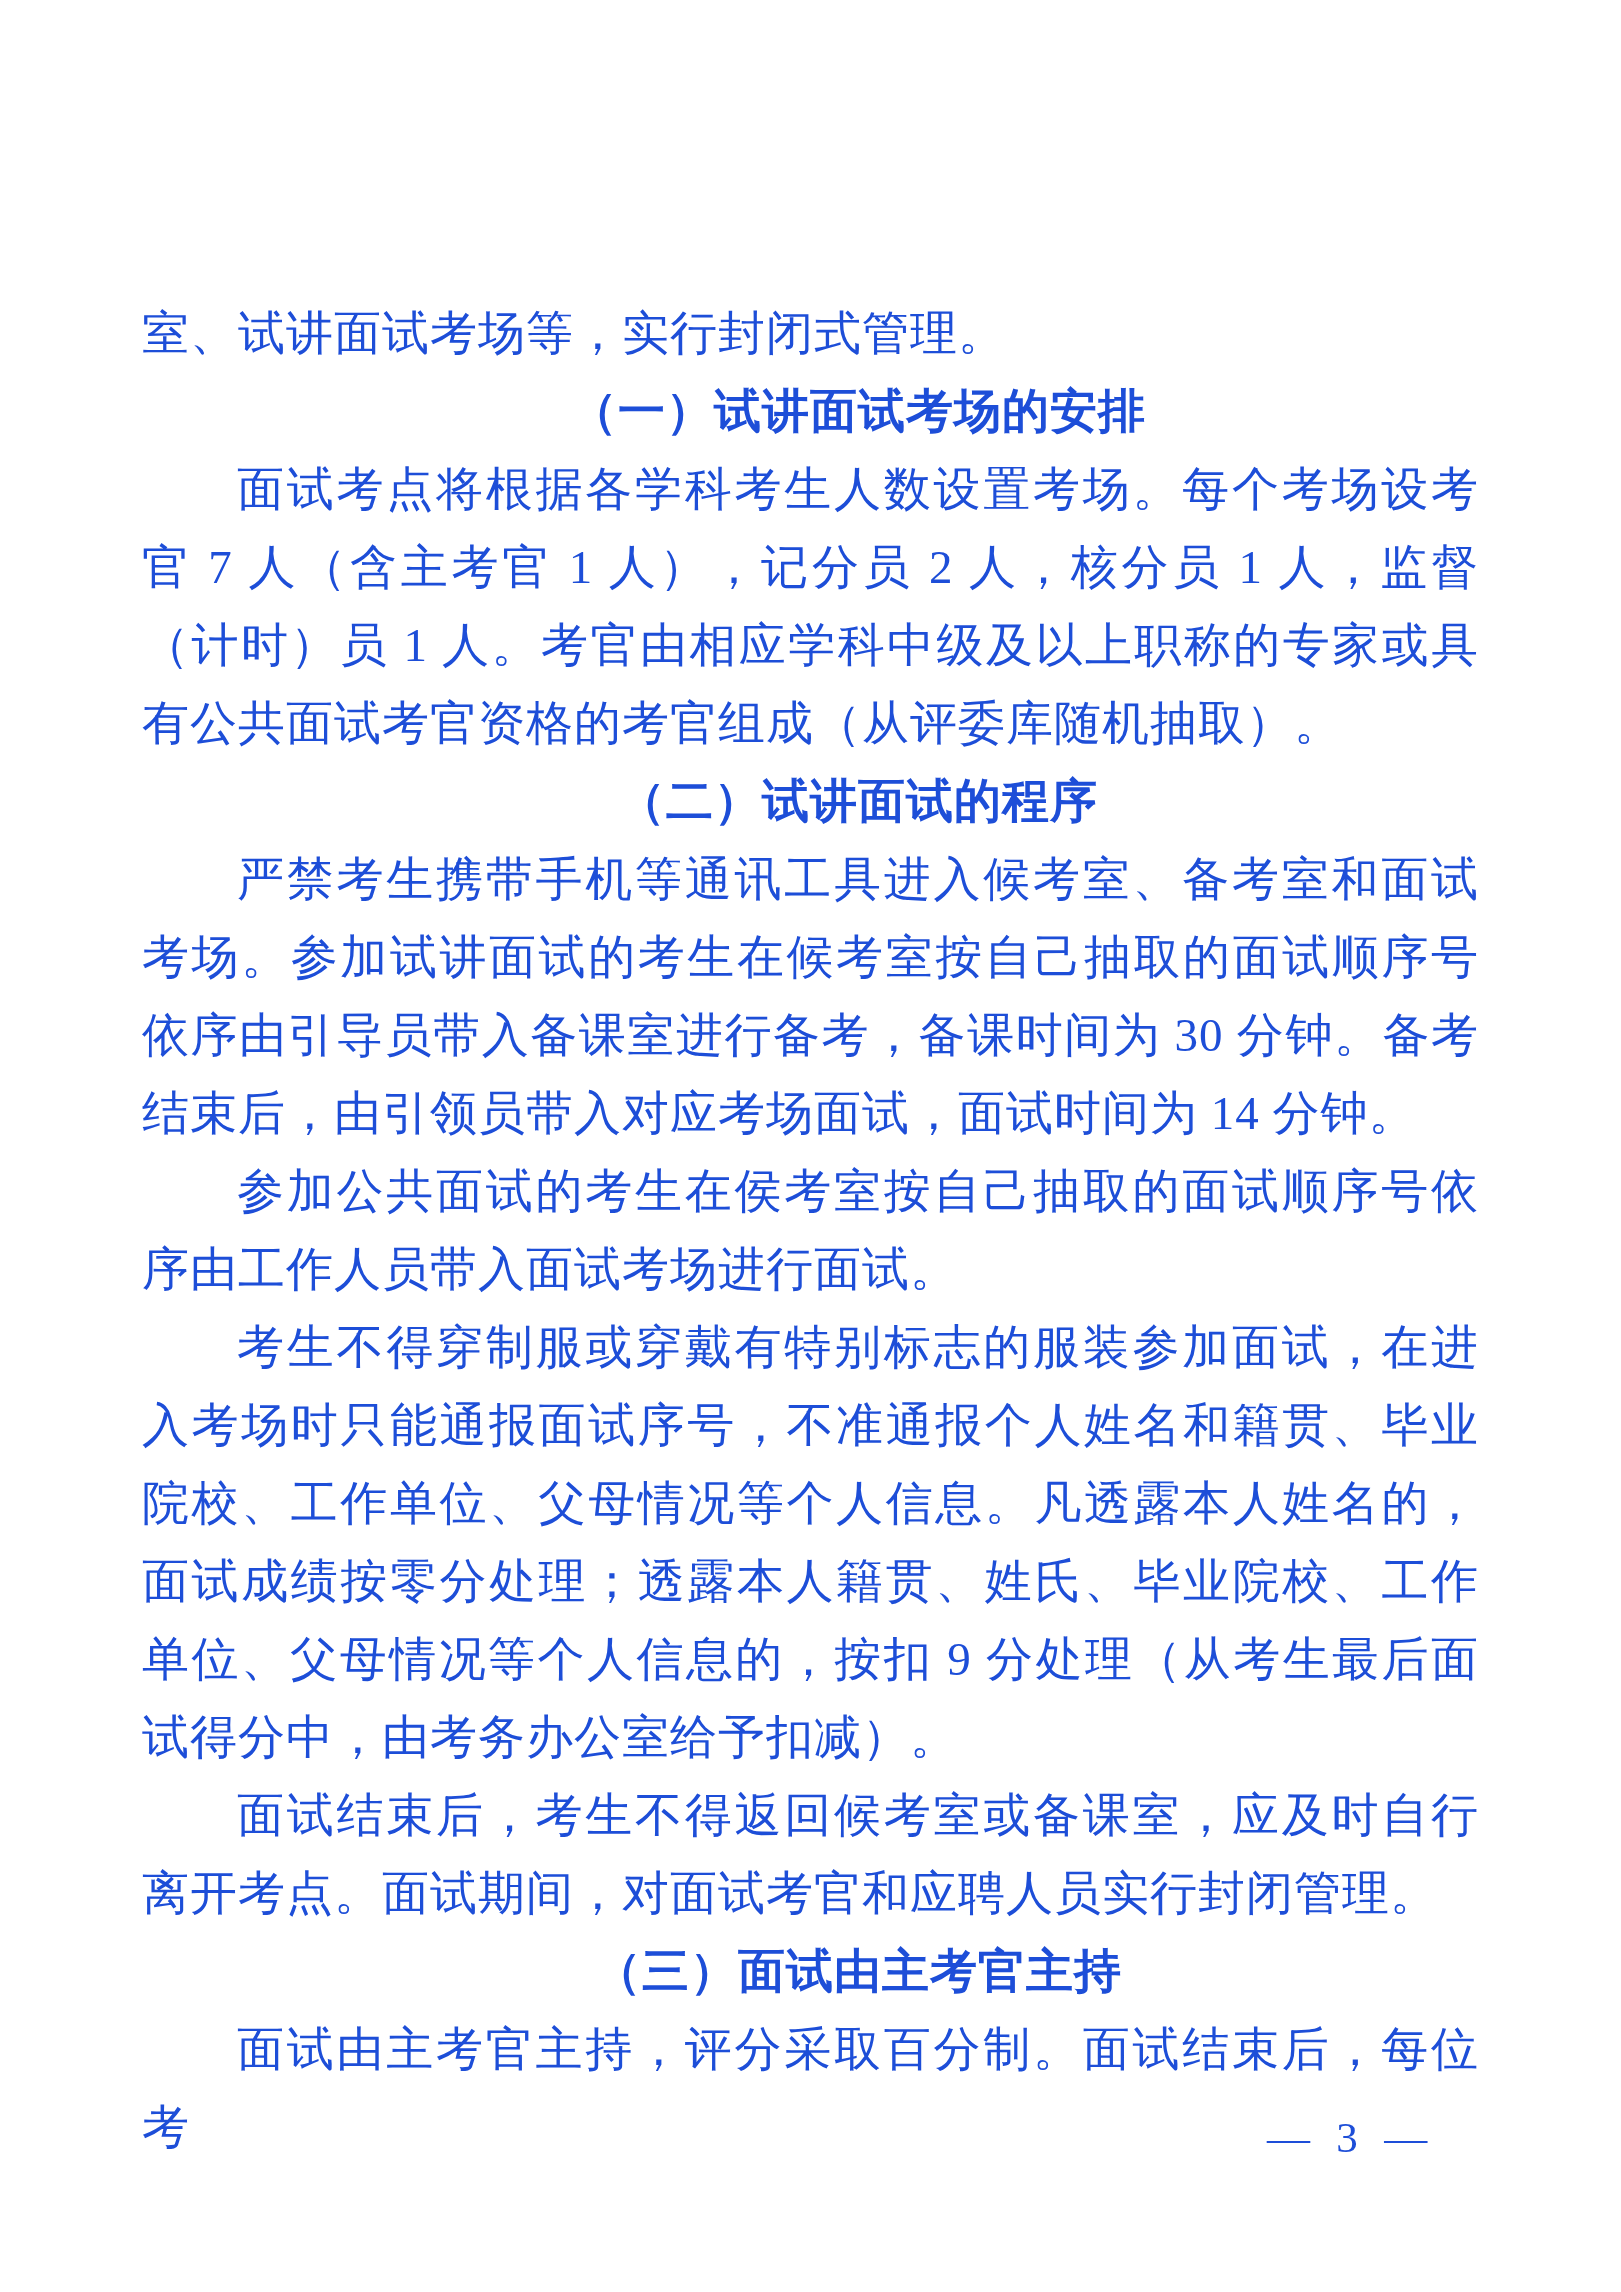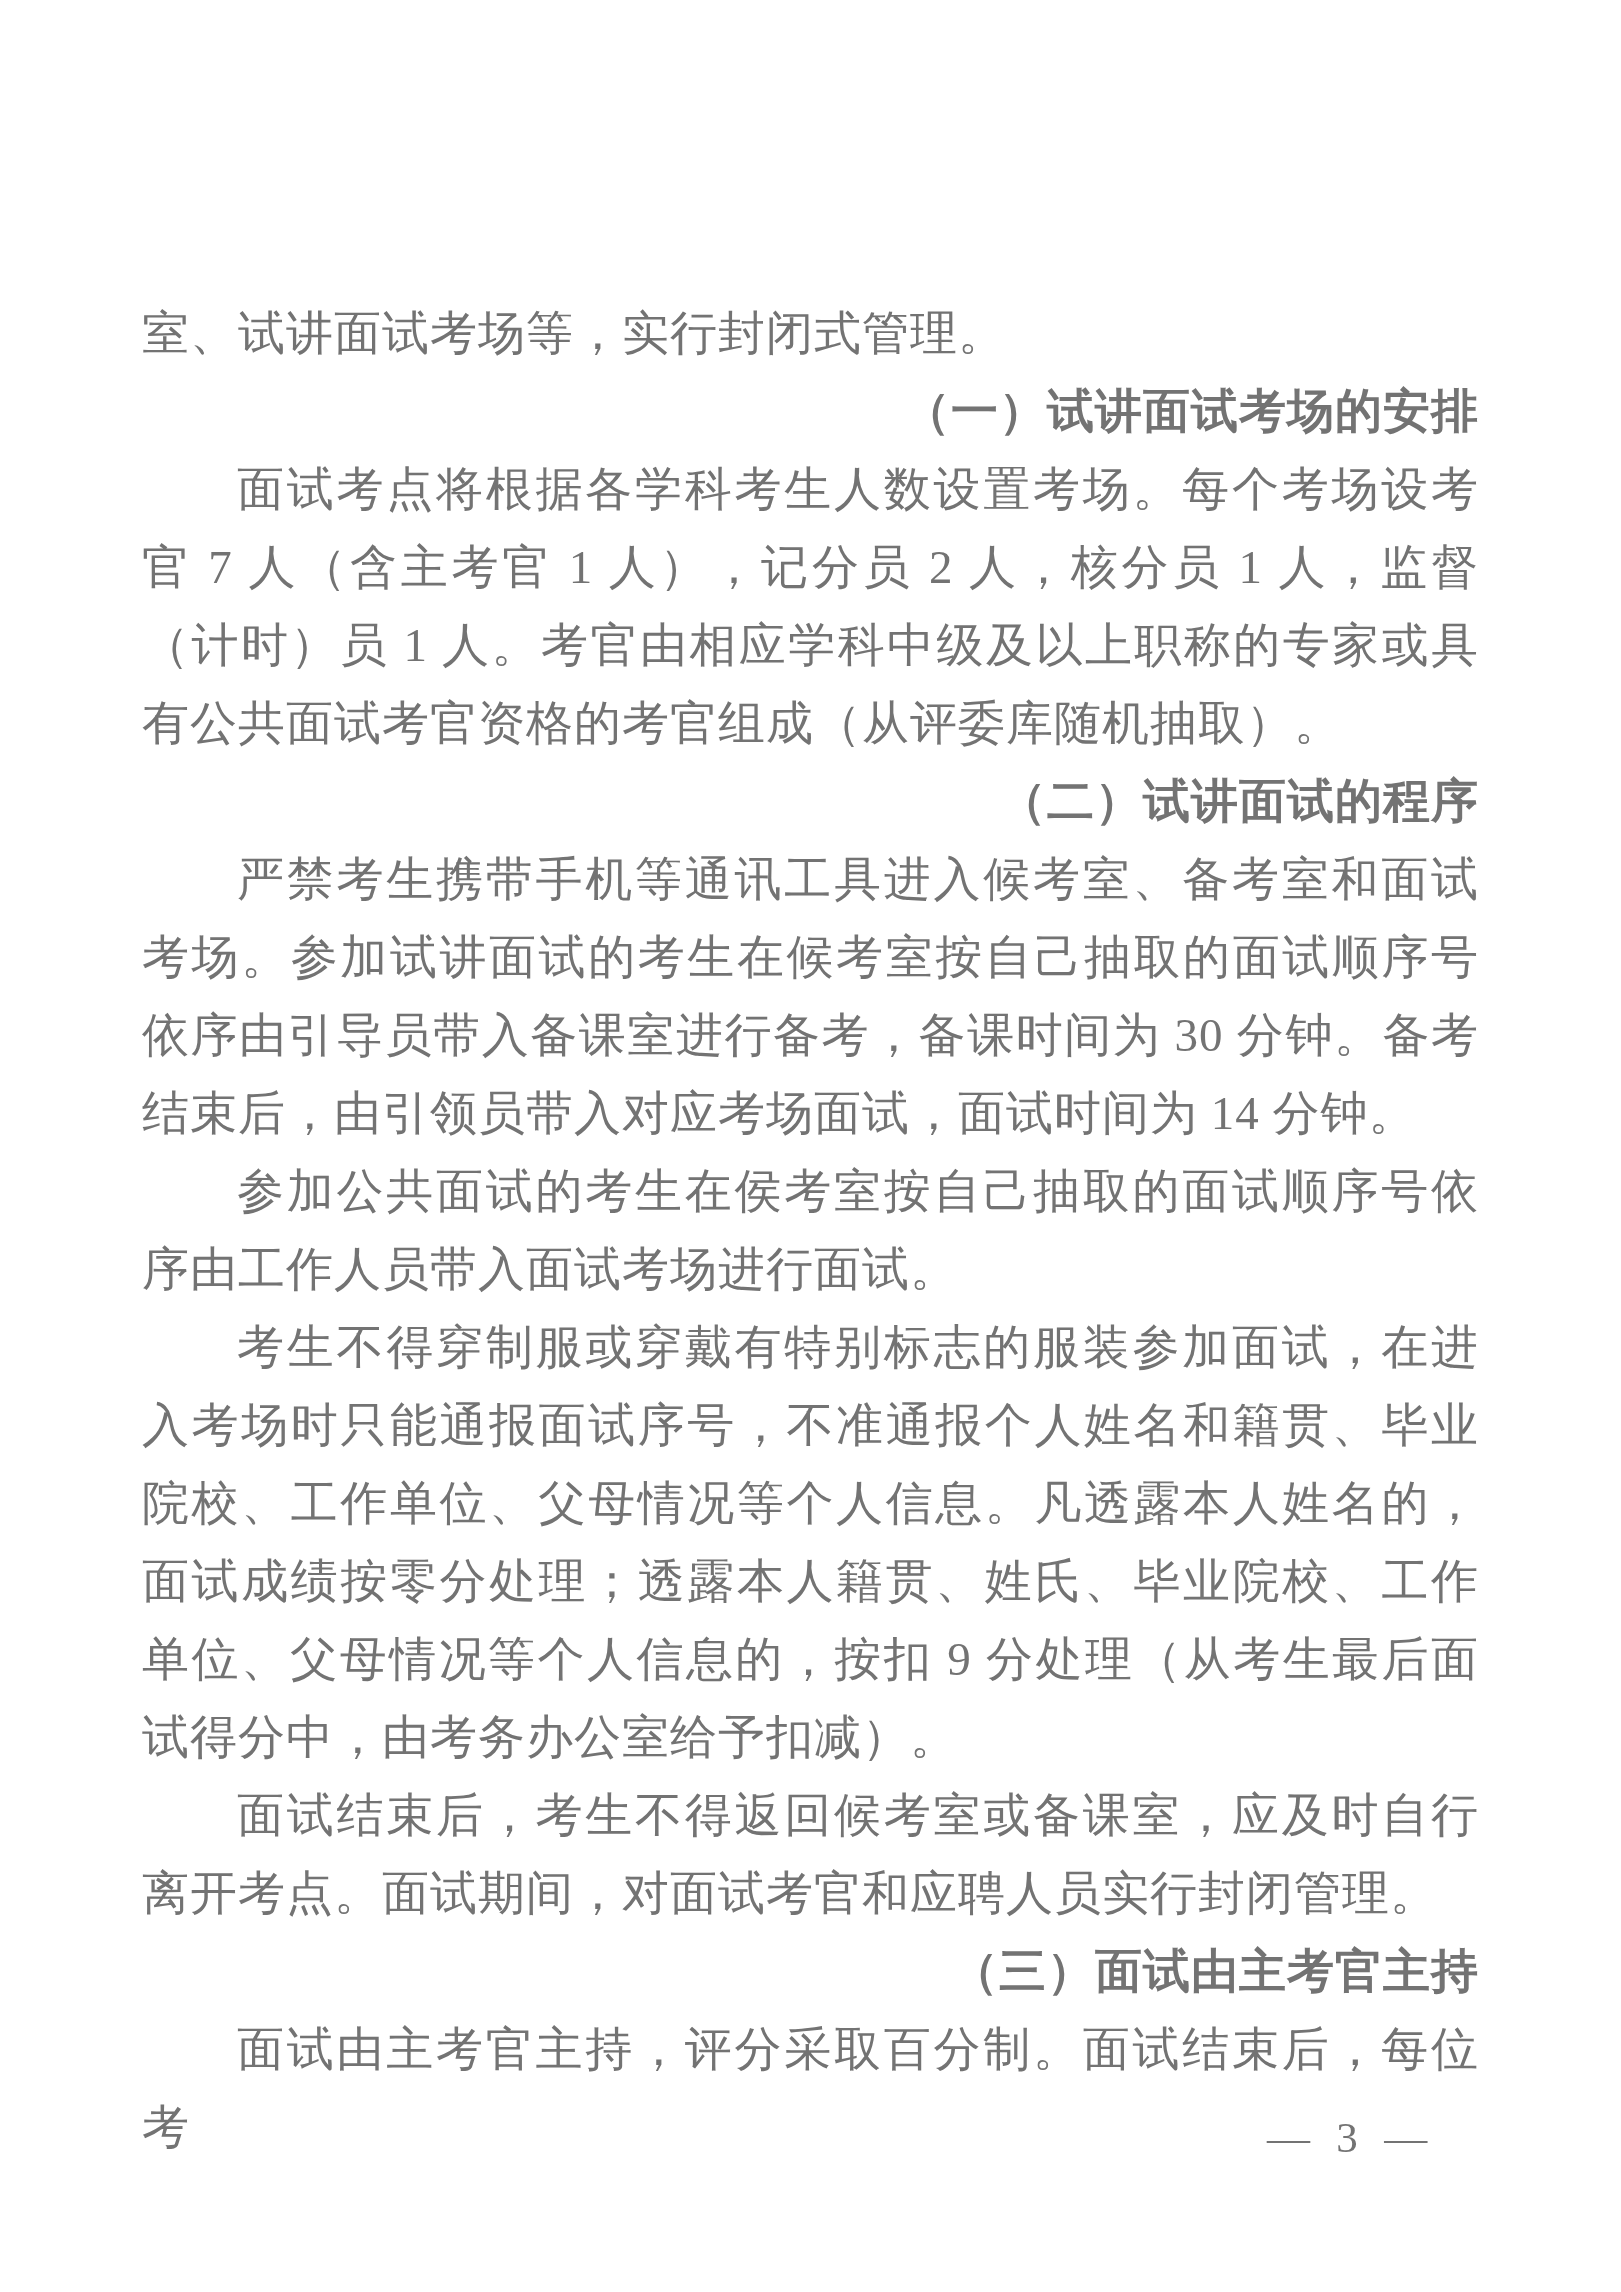--- a/index.html
+++ b/index.html
@@ -6,21 +6,21 @@
     margin: 0;
     padding: 0;
     background: #e8e8e8;
   }
   .page {
     position: relative;
     width: 1621px;
     height: 2293px;
     margin: 0 auto;
     background: #ffffff;
-    color: #737373;
+    color: #1d4ed8;
     font-family: "Liberation Serif", "DejaVu Serif", serif;
     overflow: hidden;
   }
   .content {
     position: absolute;
     left: 142px;
     top: 294px;
     width: 1337px;
     font-size: 47px;
     line-height: 78px;
@@ -29,21 +29,21 @@
   }
   .content p {
     margin: 0;
     padding: 0;
   }
   .content p.indent {
     text-indent: 95px;
   }
   .content p.heading {
     font-weight: bold;
-    text-align: right;
+    text-align: center;
   }
   .footer {
     position: absolute;
     top: 2113px;
     right: 186px;
     font-size: 43px;
     line-height: 49px;
     letter-spacing: 7.8px;
     font-family: "Liberation Serif", "DejaVu Serif", serif;
   }

